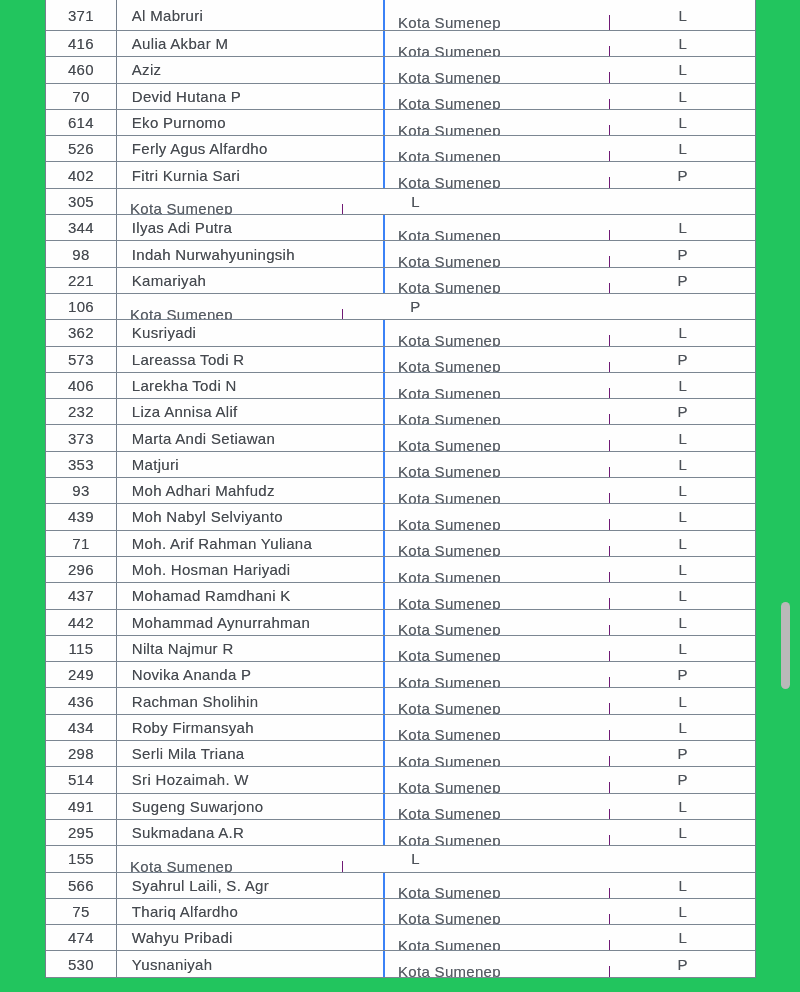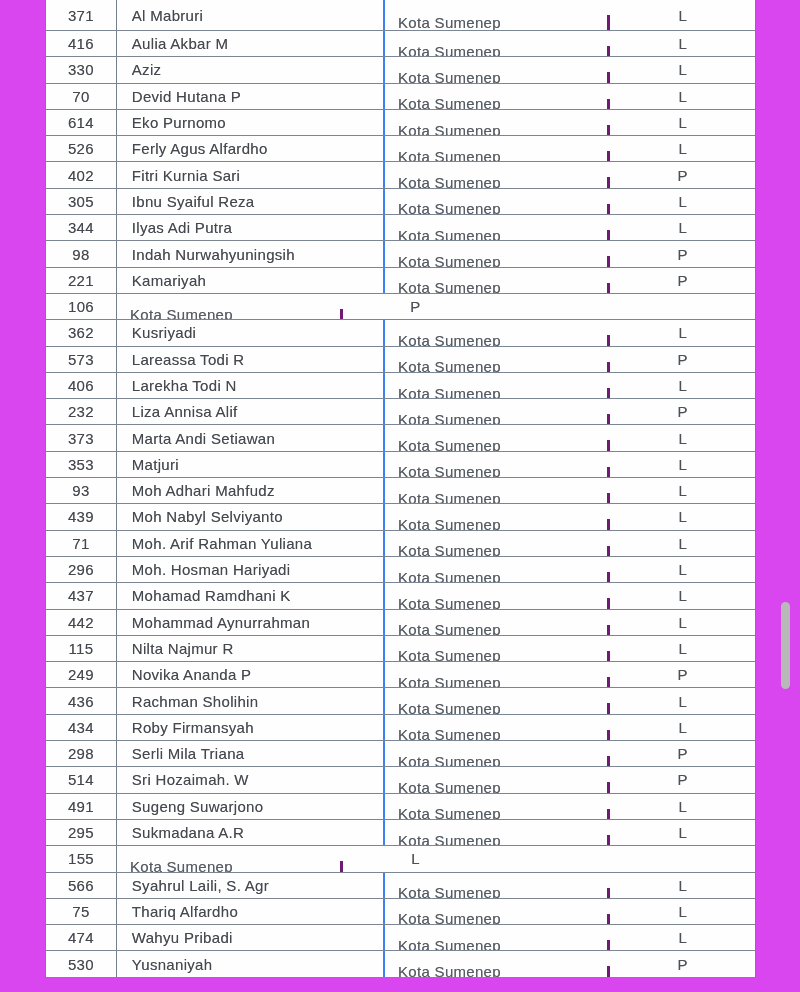--- a/index.html
+++ b/index.html
@@ -8,21 +8,21 @@
     width: 800px;
     height: 992px;
     background: #fdfdfc;
     overflow: hidden;
     font-family: "Liberation Sans", sans-serif;
   }
   .page {
     position: relative;
     width: 800px;
     height: 992px;
-    background: #d946ef;
+    background: #22c55e;
   }
   .table {
     position: absolute;
     left: 45px;
     top: 0;
     width: 711px;
     box-sizing: border-box;
     border-left: 1px solid #747f8c;
     border-right: 1px solid #747f8c;
   }
@@ -53,21 +53,21 @@
     border-right: 1px solid #747f8c;
   }
   .c-name {
     width: 269px;
     padding-left: 15px;
     border-right: 2px solid #3b82f6;
   }
   .c-city {
     width: 226px;
     padding-left: 13px;
-    border-right: 3px solid #701a75;
+    border-right: 1px solid #701a75;
     color: #565c64;
     margin-top: 15px;
   }
   .c-gender {
     width: 145px;
     justify-content: center;
     color: #4c5158;
   }
   .scrollbar-thumb {
     position: absolute;
@@ -93,21 +93,21 @@
     </div>
 
     <div class="row">
       <div class="cell c-no">416</div>
       <div class="cell c-name">Aulia Akbar M</div>
       <div class="cell c-city">Kota Sumenep</div>
       <div class="cell c-gender">L</div>
     </div>
 
     <div class="row">
-      <div class="cell c-no">330</div>
+      <div class="cell c-no">460</div>
       <div class="cell c-name">Aziz</div>
       <div class="cell c-city">Kota Sumenep</div>
       <div class="cell c-gender">L</div>
     </div>
 
     <div class="row">
       <div class="cell c-no">70</div>
       <div class="cell c-name">Devid Hutana P</div>
       <div class="cell c-city">Kota Sumenep</div>
       <div class="cell c-gender">L</div>
@@ -129,21 +129,20 @@
 
     <div class="row">
       <div class="cell c-no">402</div>
       <div class="cell c-name">Fitri Kurnia Sari</div>
       <div class="cell c-city">Kota Sumenep</div>
       <div class="cell c-gender">P</div>
     </div>
 
     <div class="row">
       <div class="cell c-no">305</div>
-      <div class="cell c-name">Ibnu Syaiful Reza</div>
       <div class="cell c-city">Kota Sumenep</div>
       <div class="cell c-gender">L</div>
     </div>
 
     <div class="row">
       <div class="cell c-no">344</div>
       <div class="cell c-name">Ilyas Adi Putra</div>
       <div class="cell c-city">Kota Sumenep</div>
       <div class="cell c-gender">L</div>
     </div>

